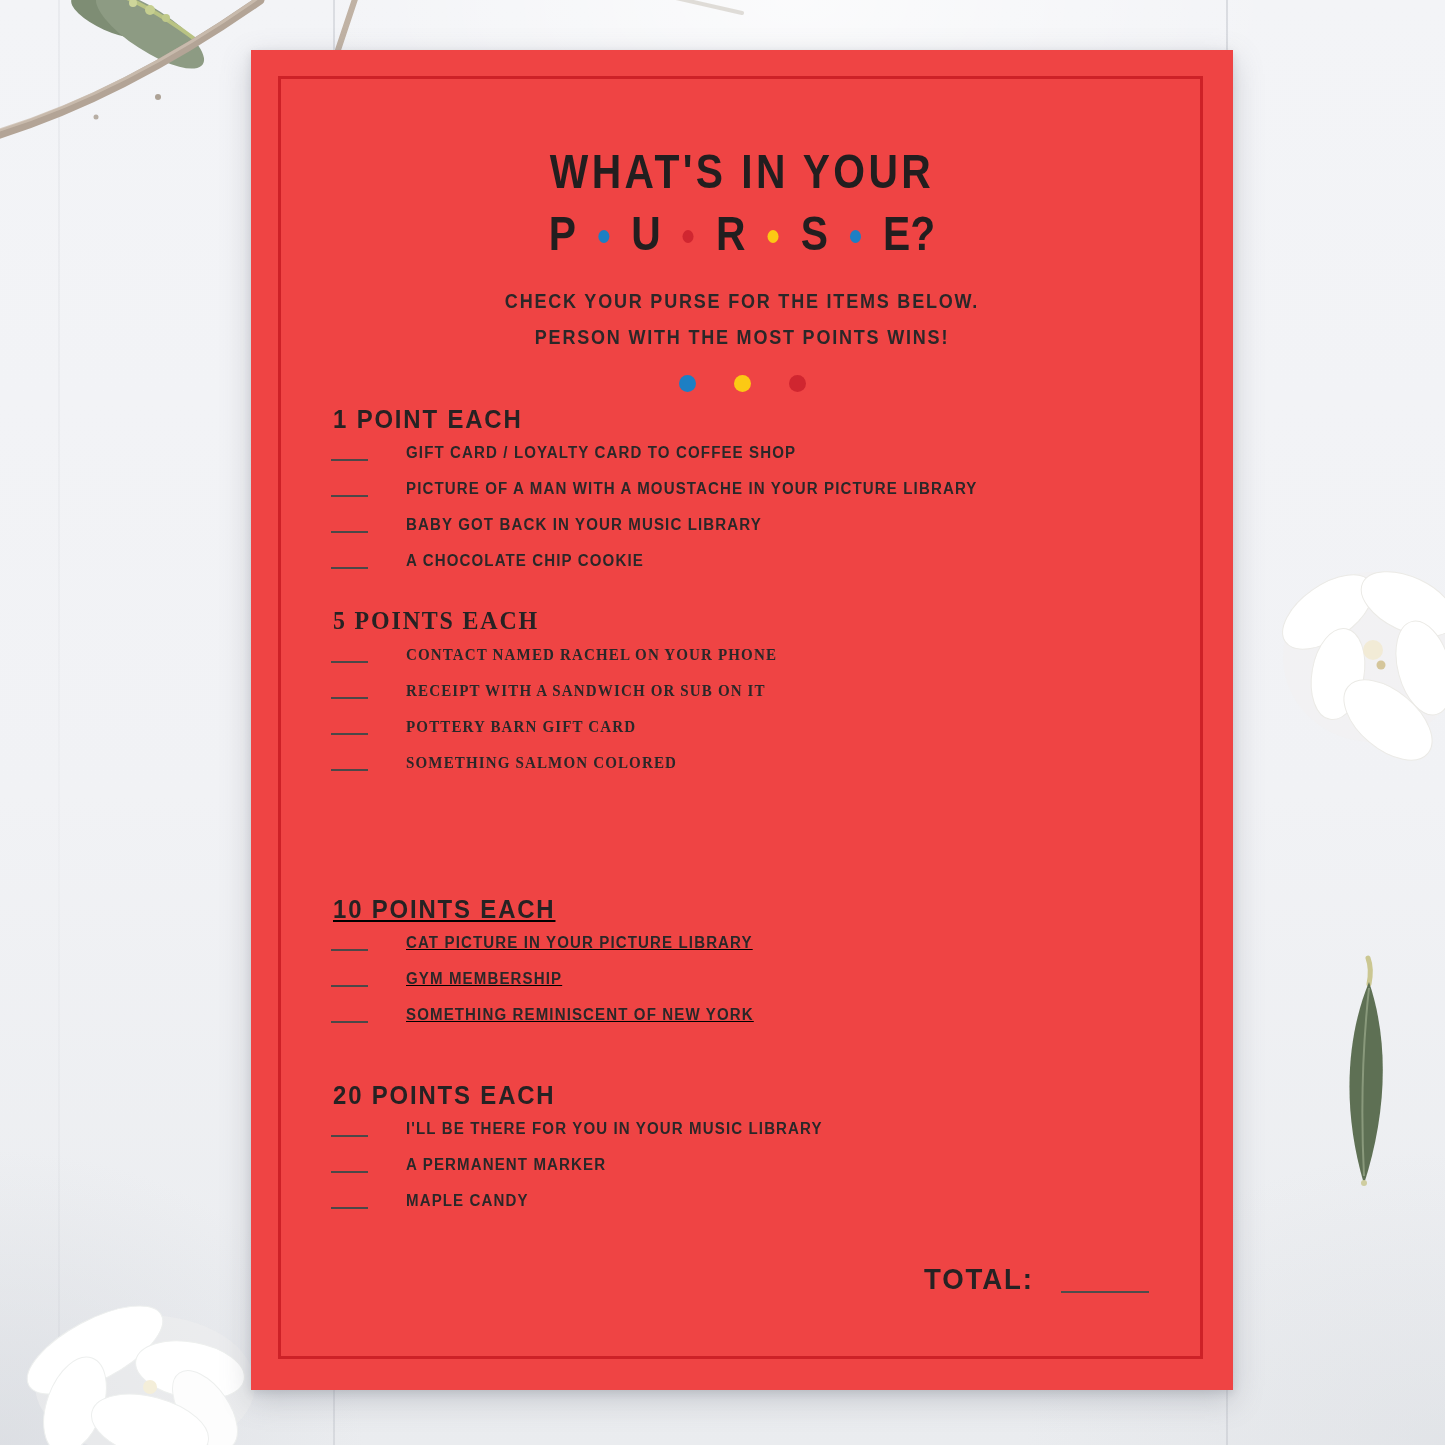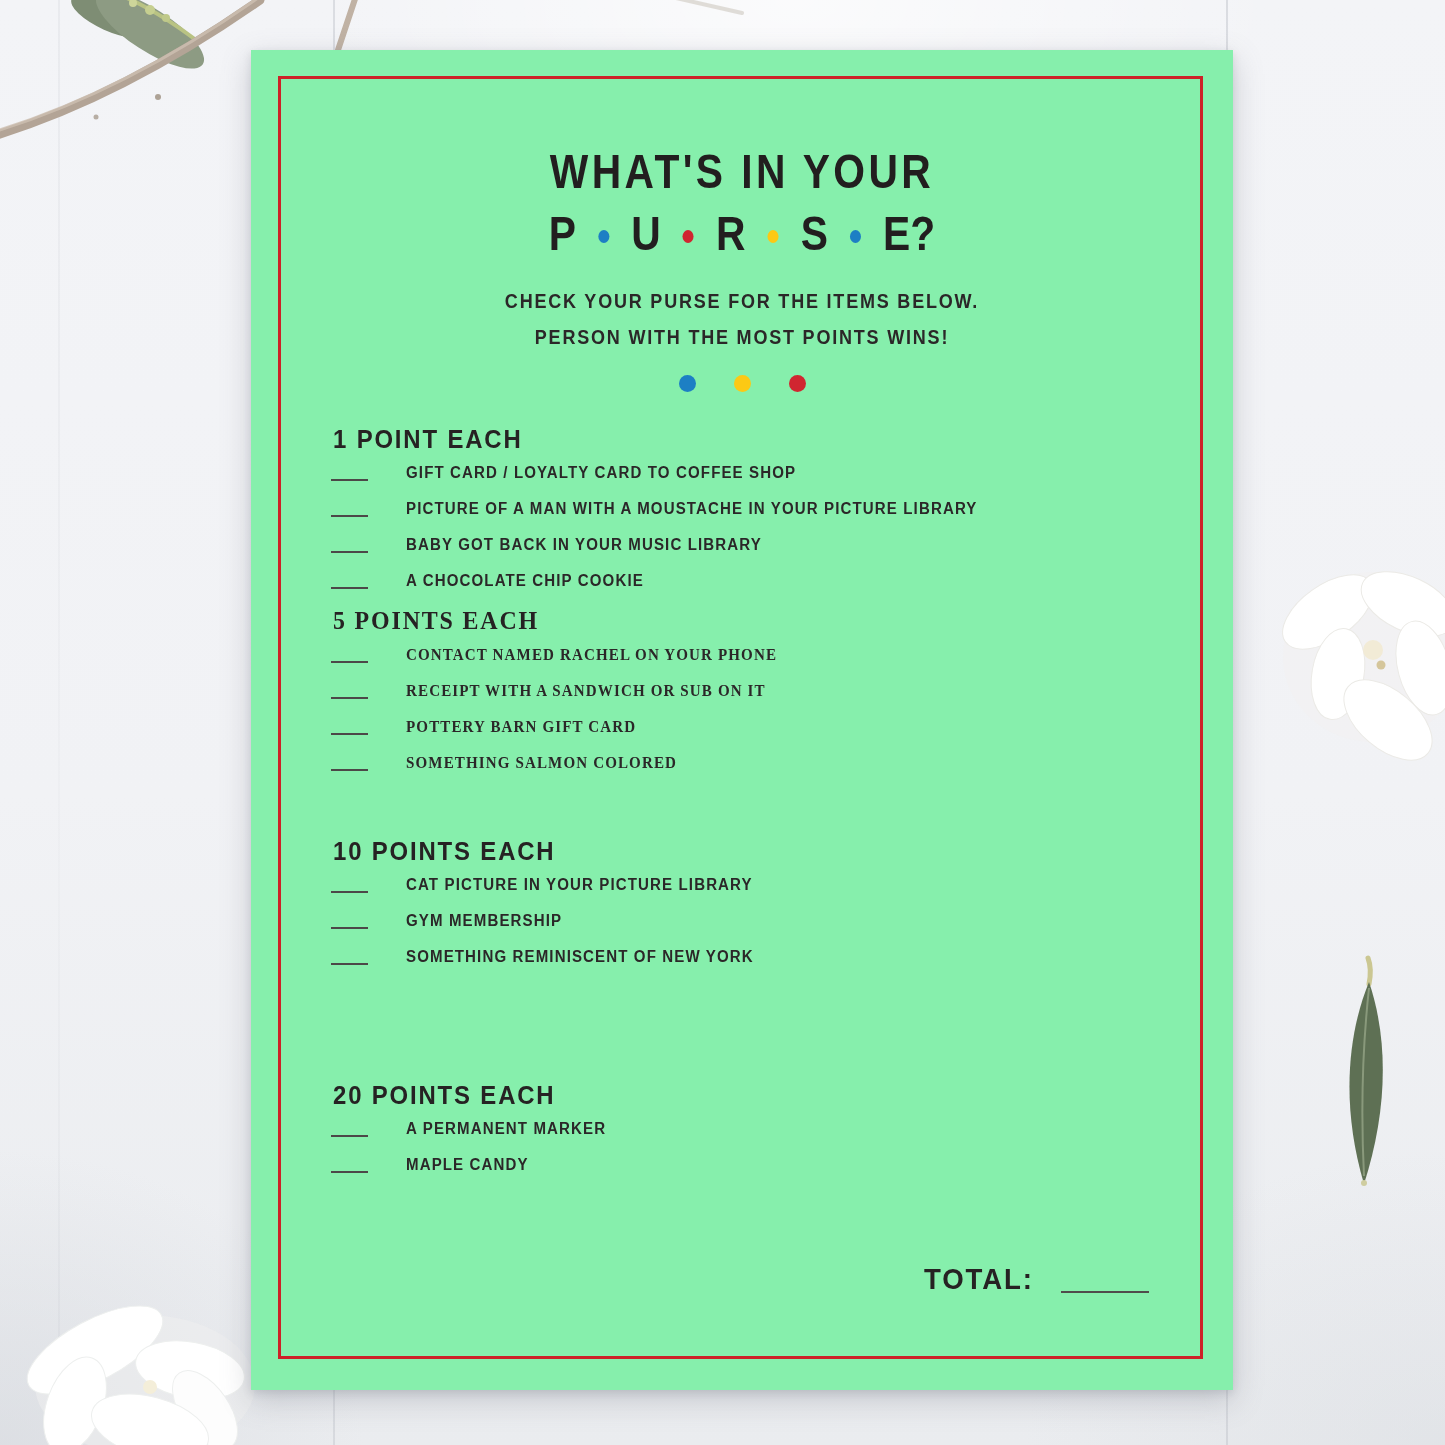--- a/index.html
+++ b/index.html
@@ -19,21 +19,21 @@
     background:linear-gradient(180deg, rgba(148,153,164,.30), rgba(148,153,164,.10) 60%, rgba(148,153,164,.25));}
   .plank.p1{left:58px;opacity:.35;}
   .plank.p2{left:333px;opacity:.85;}
   .plank.p3{left:1226px;opacity:.9;}
 
   .decor{position:absolute;}
 
   
   .card{
     position:absolute;left:251px;top:50px;width:982px;height:1340px;
-    background:#86efac;
+    background:#ef4444;
     box-shadow:0 10px 28px rgba(105,110,122,.30), 0 3px 8px rgba(105,110,122,.18);
   }
   .frame{
     position:absolute;left:27px;top:26px;right:30px;bottom:31px;
     border:3px solid #cd2127;
   }
   .title1{
     position:absolute;top:96px;left:0;right:0;height:52px;line-height:52px;
     text-align:center;font-size:48px;font-weight:bold;letter-spacing:4px;
     color:#221e1f;transform:scaleX(.85);
@@ -49,21 +49,21 @@
     font-size:20px;font-weight:bold;letter-spacing:2px;line-height:36px;
     color:#2b2728;transform:scaleX(.9);
   }
   .dots-row{
     position:absolute;top:325px;left:0;right:0;height:17px;
     display:flex;justify-content:center;align-items:center;gap:38px;
   }
   .bdot{width:17px;height:17px;border-radius:50%;}
 
   .section{position:absolute;left:80px;right:55px;}
-  .sec1{top:374px;} .sec2{top:556px;font-family:Liberation Serif, serif;} .sec3{top:786px;} .sec4{top:1030px;}
+  .sec1{top:354px;} .sec2{top:556px;font-family:Liberation Serif, serif;} .sec3{top:844px;text-decoration:underline;} .sec4{top:1030px;}
   .sec-title{
     height:30px;line-height:30px;margin:0 0 10px 2px;
     font-size:26px;font-weight:bold;letter-spacing:2px;color:#262223;
     transform:scaleX(.92);transform-origin:left center;
   }
   .item{display:flex;height:36px;}
   .blank{
     width:37px;height:15px;border-bottom:2px solid #4c4848;
     margin-right:38px;flex:none;
   }
@@ -216,20 +216,24 @@
     <div class="item">
       <span class="blank"></span>
       <span class="item-text">SOMETHING REMINISCENT OF NEW YORK</span>
     </div>
   </div>
 
   <div class="section sec4">
     <div class="sec-title">20 POINTS EACH</div>
     <div class="item">
       <span class="blank"></span>
+      <span class="item-text">I'LL BE THERE FOR YOU IN YOUR MUSIC LIBRARY</span>
+    </div>
+    <div class="item">
+      <span class="blank"></span>
       <span class="item-text">A PERMANENT MARKER</span>
     </div>
     <div class="item">
       <span class="blank"></span>
       <span class="item-text">MAPLE CANDY</span>
     </div>
   </div>
 
   <div class="total">
     <span class="total-label">TOTAL:</span>

